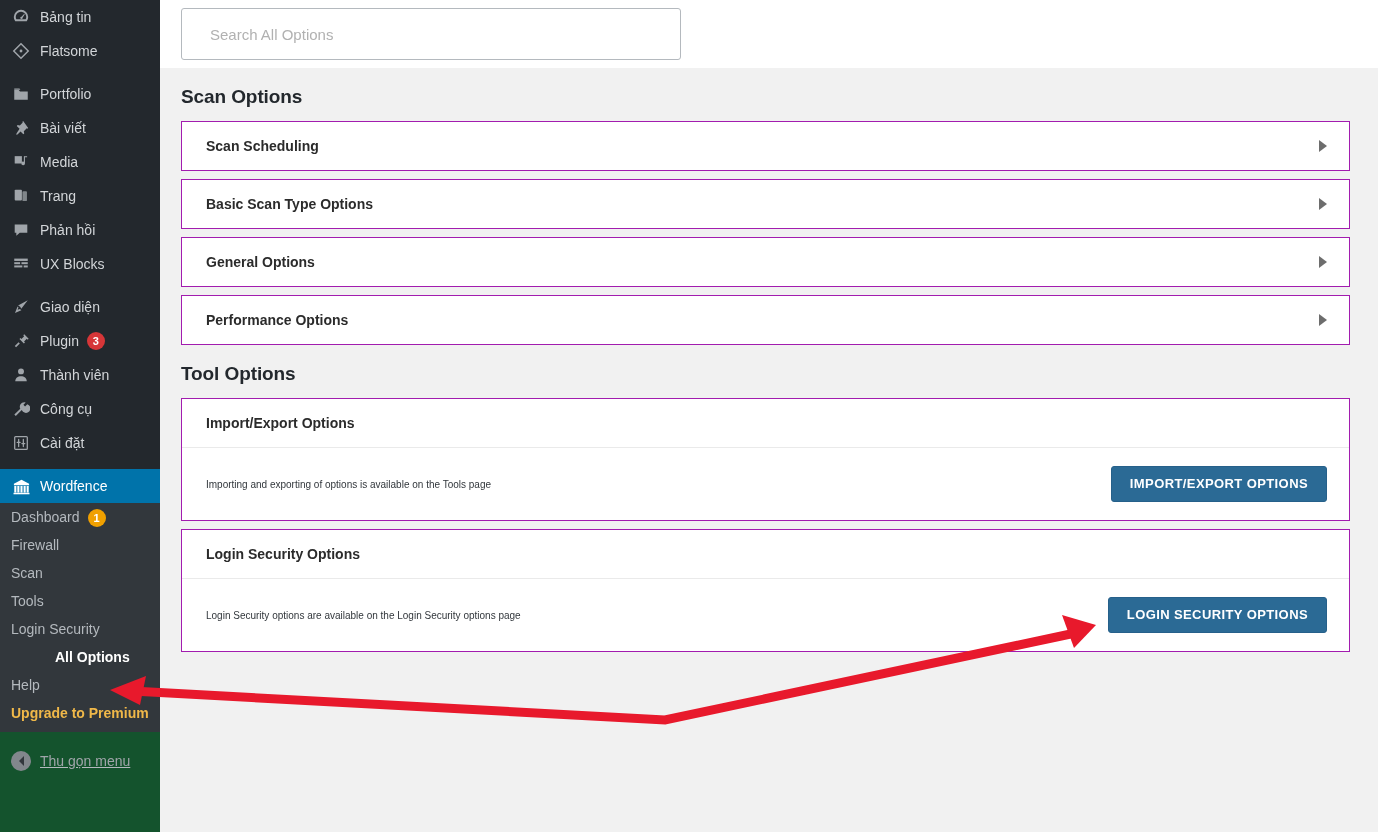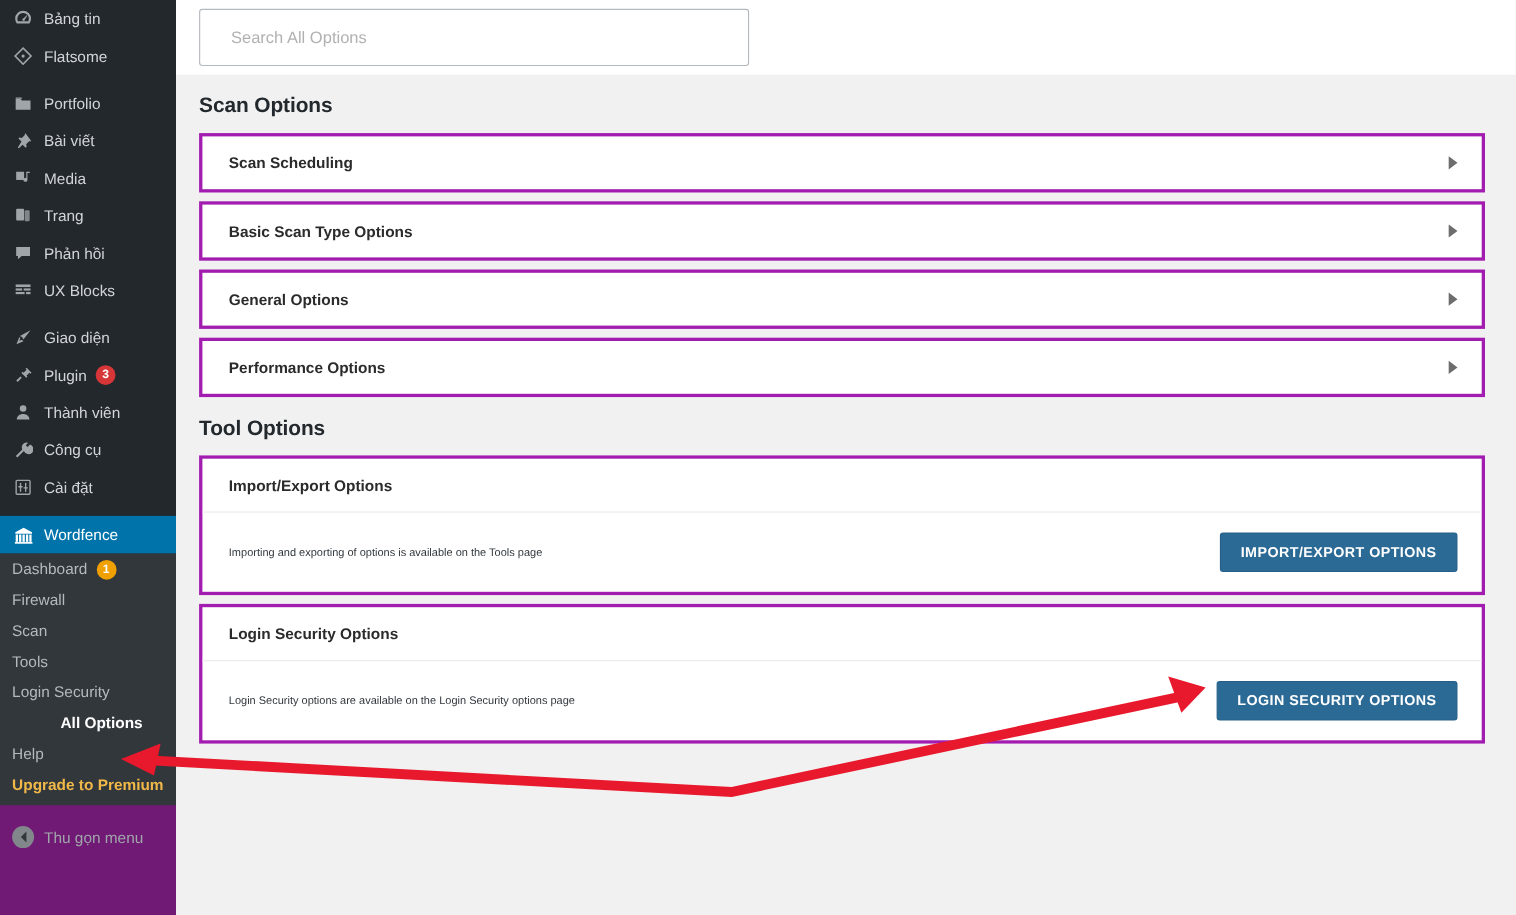--- a/index.html
+++ b/index.html
@@ -73,22 +73,23 @@
     font-size: 14px;
     color: #b4b9be;
     white-space: nowrap;
   }
   .submenu-item.active { color: #fff; font-weight: bold; margin-left: 44px; }
   .submenu-item.premium { color: #f0b849; font-weight: bold; }
 
   .collapse-row {
     position: absolute; left: 0; bottom: 0;
     width: 160px; height: 100px;
-    background: #701a75;
+    background: #14532d;
     padding-top: 12px;
+    text-decoration: underline;
   }
   .collapse-item {
     display: flex; align-items: center;
     height: 34px; padding-left: 11px;
     color: #a0a5aa; font-size: 14px;
   }
   .collapse-arrow {
     width: 20px; height: 20px; border-radius: 50%;
     background: #82878c;
     margin-right: 9px;
@@ -138,21 +139,21 @@
   .section-title {
     font-size: 19px;
     font-weight: bold;
     color: #23282d;
     margin: 18px 0 13px 0;
     letter-spacing: -0.1px;
   }
 
   .card {
     background: #fff;
-    border: 3px solid #a21caf;
+    border: 1px solid #a21caf;
     margin-bottom: 8px;
     position: relative;
   }
   .card-header {
     display: flex; align-items: center;
     height: 48px;
     padding: 0 20px 0 24px;
     position: relative;
   }
   .card-title {

